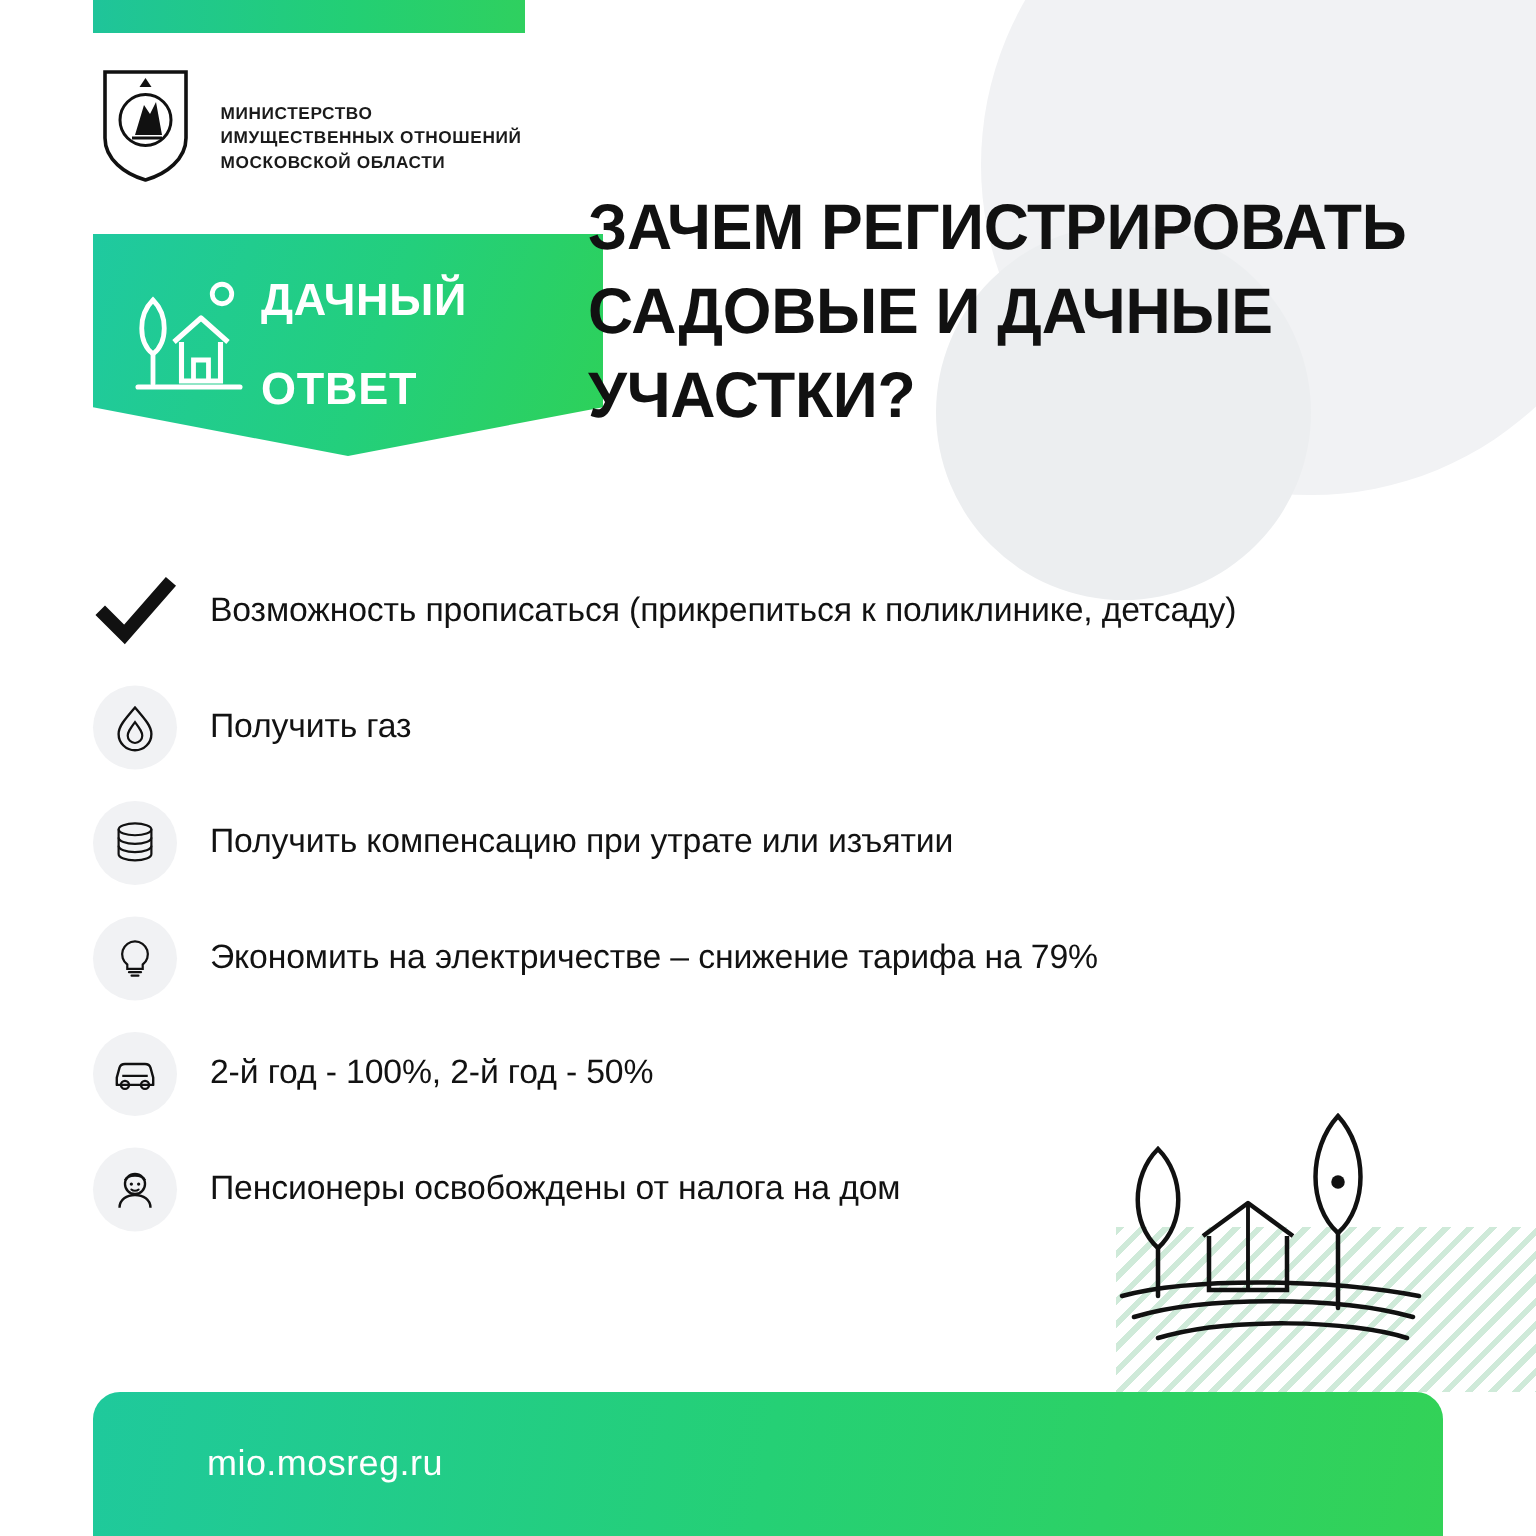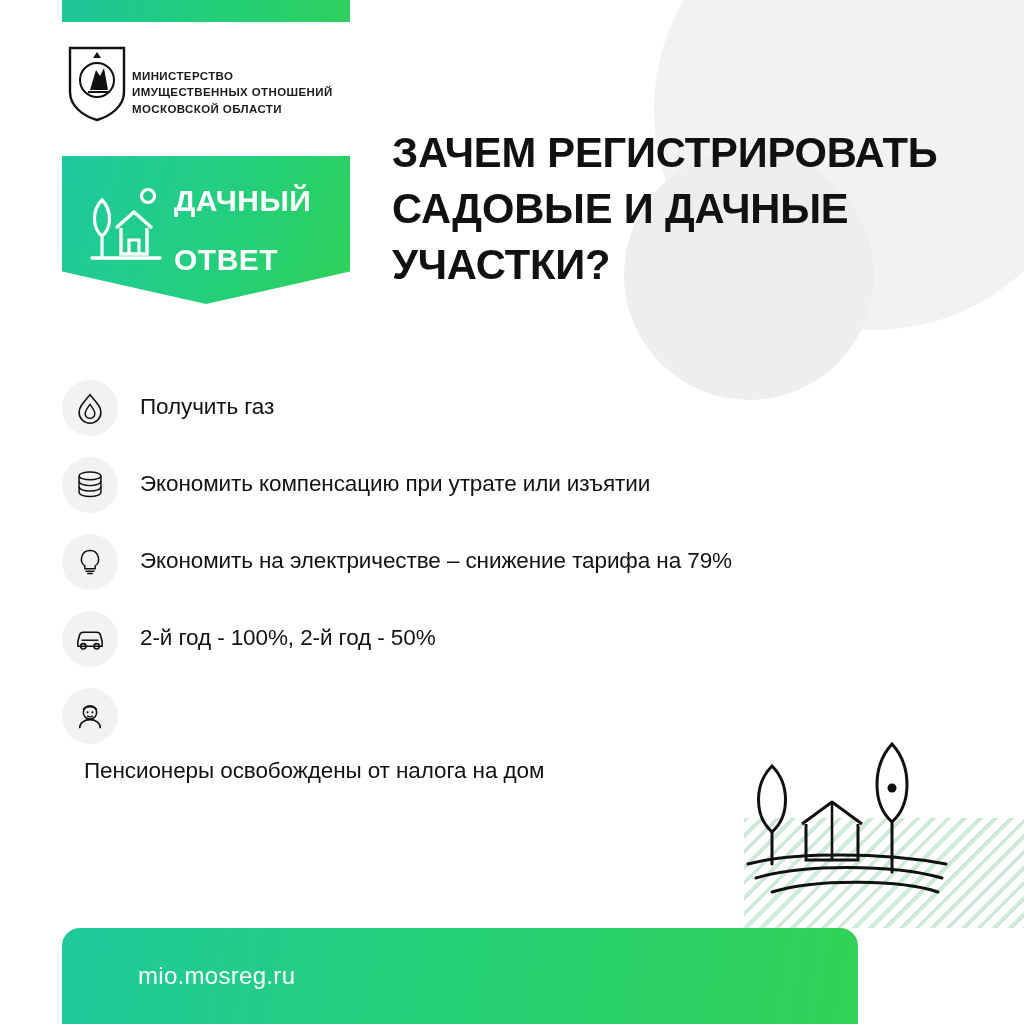--- a/index.html
+++ b/index.html
@@ -68,21 +68,21 @@
     z-index: 2;
   }
 
   
   .ministry {
     position: absolute;
     left: 66px;
     top: 46px;
     display: flex;
     align-items: flex-start;
-    gap: 4px;
+    gap: 19px;
     z-index: 3;
   }
   .coat {
     width: 62px;
     height: 76px;
     position: relative;
   }
   .ministry-text {
     padding-top: 22px;
     font-size: 11.5px;
@@ -92,21 +92,21 @@
     font-weight: bold;
     text-transform: uppercase;
     font-family: "Liberation Sans", sans-serif;
   }
 
   
   .badge {
     position: absolute;
     left: 62px;
     top: 156px;
-    width: 288px;
+    width: 340px;
     height: 148px;
     background: linear-gradient(110deg, #1fc9a0 0%, #23cf7c 55%, #2ed158 100%);
     clip-path: polygon(0 0, 100% 0, 100% 78%, 50% 100%, 0 78%);
     z-index: 3;
     display: flex;
     align-items: flex-start;
     padding-top: 28px;
     box-sizing: border-box;
   }
   .badge-icon {
@@ -152,21 +152,21 @@
     top: 380px;
     width: 920px;
     z-index: 3;
   }
   .list-item {
     display: flex;
     align-items: flex-start;
     margin-bottom: 21px;
     min-height: 52px;
   }
-  .list-item:last-child { margin-bottom: 0; flex-direction: column; }
+  .list-item:last-child { margin-bottom: 0; }
 
   .bullet-icon {
     width: 56px;
     height: 56px;
     border-radius: 50%;
     background: #f1f2f4;
     flex: none;
     display: flex;
     align-items: center;
     justify-content: center;
@@ -193,21 +193,21 @@
     width: 230px;
     height: 180px;
     z-index: 2;
   }
 
   
   .footer {
     position: absolute;
     left: 62px;
     bottom: 0;
-    width: 796px;
+    width: 900px;
     height: 96px;
     background: linear-gradient(100deg, #1fc99c 0%, #25d075 50%, #33d257 100%);
     border-radius: 18px 18px 0 0;
     z-index: 4;
     display: flex;
     align-items: center;
     margin-top: 40px;
   }
   .footer-url {
     margin-left: 76px;
@@ -264,20 +264,30 @@
   </div>
 
   <h1 class="headline">
     <span>ЗАЧЕМ РЕГИСТРИРОВАТЬ</span>
     <span>САДОВЫЕ И ДАЧНЫЕ</span>
     <span>УЧАСТКИ?</span>
   </h1>
 
   <div class="list">
 
+    <div class="list-item">
+      <div class="bullet-icon plain">
+        <svg viewBox="0 0 56 56" width="56" height="56" aria-hidden="true">
+          <path d="M8 30 L21 43 L49 11" fill="none" stroke="#111111" stroke-width="9" stroke-linecap="square" stroke-linejoin="miter"></path>
+        </svg>
+      </div>
+      <div class="item-text">
+        <span>Возможность прописаться (прикрепиться к поликлинике, детсаду)</span>
+      </div>
+    </div>
 
     <div class="list-item">
       <div class="bullet-icon">
         <svg viewBox="0 0 56 56" width="34" height="34" aria-hidden="true">
           <path d="M28 6 C16 20 10 27 10 35 A18 18 0 0 0 46 35 C46 27 40 20 28 6 Z" fill="none" stroke="#111111" stroke-width="2.6"></path>
           <path d="M28 22 C22 30 20 33 20 37 A8 8 0 0 0 36 37 C36 33 34 30 28 22 Z" fill="none" stroke="#111111" stroke-width="2.4"></path>
         </svg>
       </div>
       <div class="item-text">
         <span>Получить газ</span>
@@ -287,21 +297,21 @@
     <div class="list-item">
       <div class="bullet-icon">
         <svg viewBox="0 0 56 56" width="34" height="34" aria-hidden="true">
           <ellipse cx="28" cy="13" rx="18" ry="6.5" fill="none" stroke="#111111" stroke-width="2.4"></ellipse>
           <path d="M10 13 L10 22 C10 26 18 29 28 29 C38 29 46 26 46 22 L46 13" fill="none" stroke="#111111" stroke-width="2.4"></path>
           <path d="M10 22 L10 31 C10 35 18 38 28 38 C38 38 46 35 46 31 L46 22" fill="none" stroke="#111111" stroke-width="2.4"></path>
           <path d="M10 31 L10 40 C10 44 18 47 28 47 C38 47 46 44 46 40 L46 31" fill="none" stroke="#111111" stroke-width="2.4"></path>
         </svg>
       </div>
       <div class="item-text">
-        <span>Экономить компенсацию при утрате или изъятии</span>
+        <span>Получить компенсацию при утрате или изъятии</span>
       </div>
     </div>
 
 
     <div class="list-item">
       <div class="bullet-icon">
         <svg viewBox="0 0 56 56" width="32" height="32" aria-hidden="true">
           <path d="M28 8 A15 15 0 0 0 19 35 L19 40 L37 40 L37 35 A15 15 0 0 0 28 8 Z" fill="none" stroke="#111111" stroke-width="2.6"></path>
           <path d="M21 44 L35 44" stroke="#111111" stroke-width="2.6" stroke-linecap="round"></path>
           <path d="M24 48 L32 48" stroke="#111111" stroke-width="2.6" stroke-linecap="round"></path>

